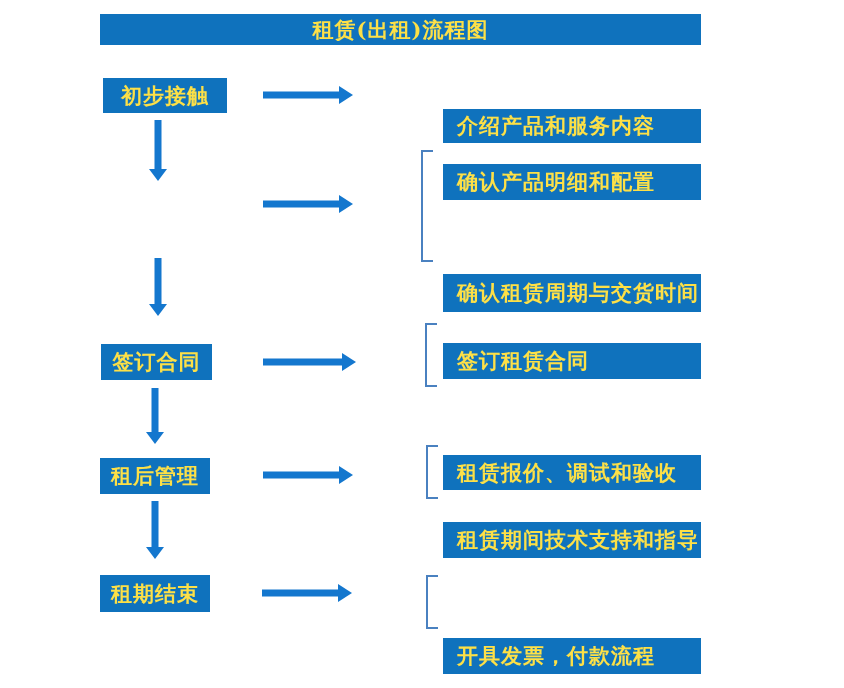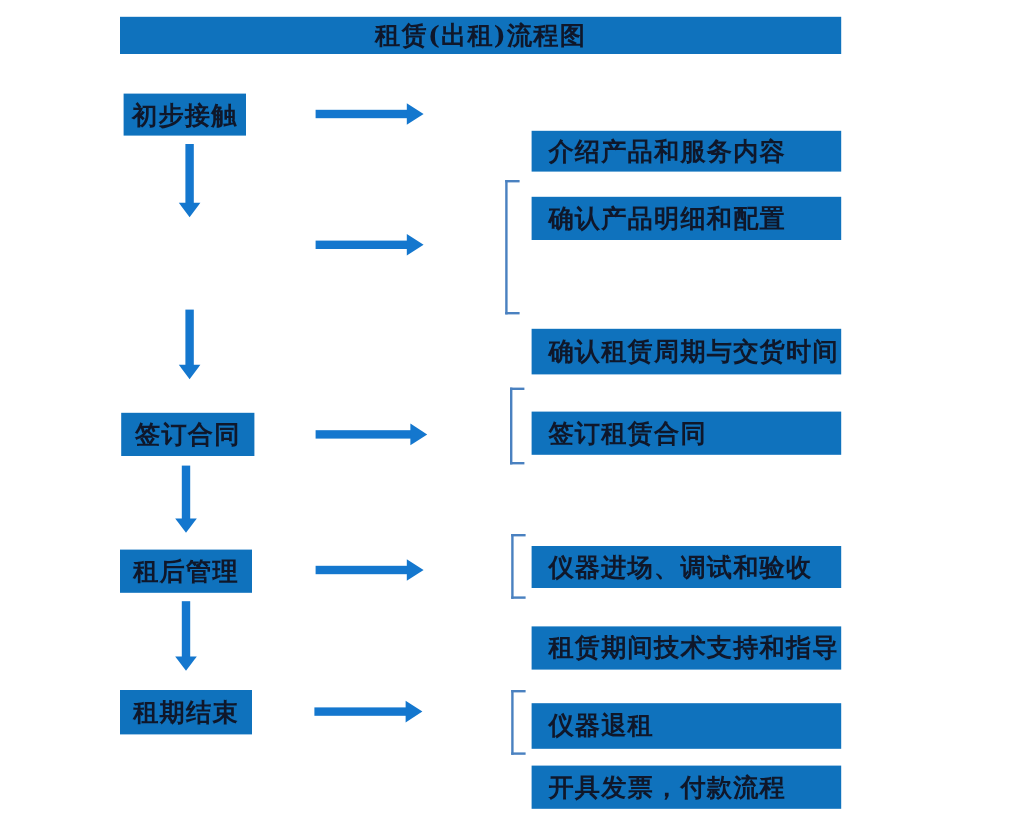--- a/index.html
+++ b/index.html
@@ -7,21 +7,21 @@
     position: relative;
     width: 844px;
     height: 688px;
     background: #ffffff;
     overflow: hidden;
     font-family: "DejaVu Serif", "Liberation Serif", serif;
   }
   .box {
     position: absolute;
     background: #0F72BD;
-    color: #0f172a;
+    color: #fde047;
     font-weight: bold;
     font-size: 21px;
     display: flex;
     align-items: center;
     white-space: nowrap;
     letter-spacing: 1px;
   }
   .center { justify-content: center; }
   .leftpad { padding-left: 14px; margin-top: 31px; }
 
@@ -66,21 +66,21 @@
     border-bottom: 2px solid #4A81C0;
   }
 </style>
 </head>
 <body>
 
 <div id="canvas">
 
   <div class="box center" style="left:100px; top:14px; width:601px; height:31px;">租赁(出租)流程图</div>
 
-  <div class="box center" style="left:103px; top:78px;  width:102px; height:35px;text-align:right;">初步接触</div>
+  <div class="box center" style="left:103px; top:78px;  width:124px; height:35px;text-align:right;">初步接触</div>
   <div class="box center" style="left:101px; top:344px; width:111px; height:36px;">签订合同</div>
   <div class="box center" style="left:100px; top:575px; width:110px; height:37px;">租期结束</div>
   <div class="box center" style="left:100px; top:458px; width:110px; height:36px;">租后管理</div>
 
   <div class="varrow" style="left:148px; top:120px; height:61px;">
       <span class="shaft"></span>
       <span class="head"></span>
     </div>
   <div class="varrow" style="left:148px; top:258px; height:58px;">
       <span class="shaft"></span>
@@ -121,19 +121,18 @@
   <div class="bracket" style="left:426px; top:445px; height:50px;"></div>
   <div class="bracket" style="left:426px; top:575px; height:50px;"></div>
 
   <div class="box leftpad" style="left:443px; top:78px;  width:244px; height:34px;">介绍产品和服务内容</div>
 
   <div class="box leftpad" style="left:443px; top:133px; width:244px; height:36px;">确认产品明细和配置</div>
   <div class="box leftpad" style="left:443px; top:243px; width:244px; height:38px;">确认租赁周期与交货时间</div>
 
   <div class="box leftpad" style="left:443px; top:312px; width:244px; height:36px;text-align:right;">签订租赁合同</div>
 
-  <div class="box leftpad" style="left:443px; top:424px; width:244px; height:35px;">仪器进场、调试和验收</div>
+  <div class="box leftpad" style="left:443px; top:424px; width:244px; height:35px;">租赁报价、调试和验收</div>
   <div class="box leftpad" style="left:443px; top:491px; width:244px; height:36px;">租赁期间技术支持和指导</div>
 
-  <div class="box leftpad" style="left:443px; top:555px; width:244px; height:38px;">仪器退租</div>
   <div class="box leftpad" style="left:443px; top:607px; width:244px; height:36px;">开具发票，付款流程</div>
 
 </div>
 
 </body></html>

